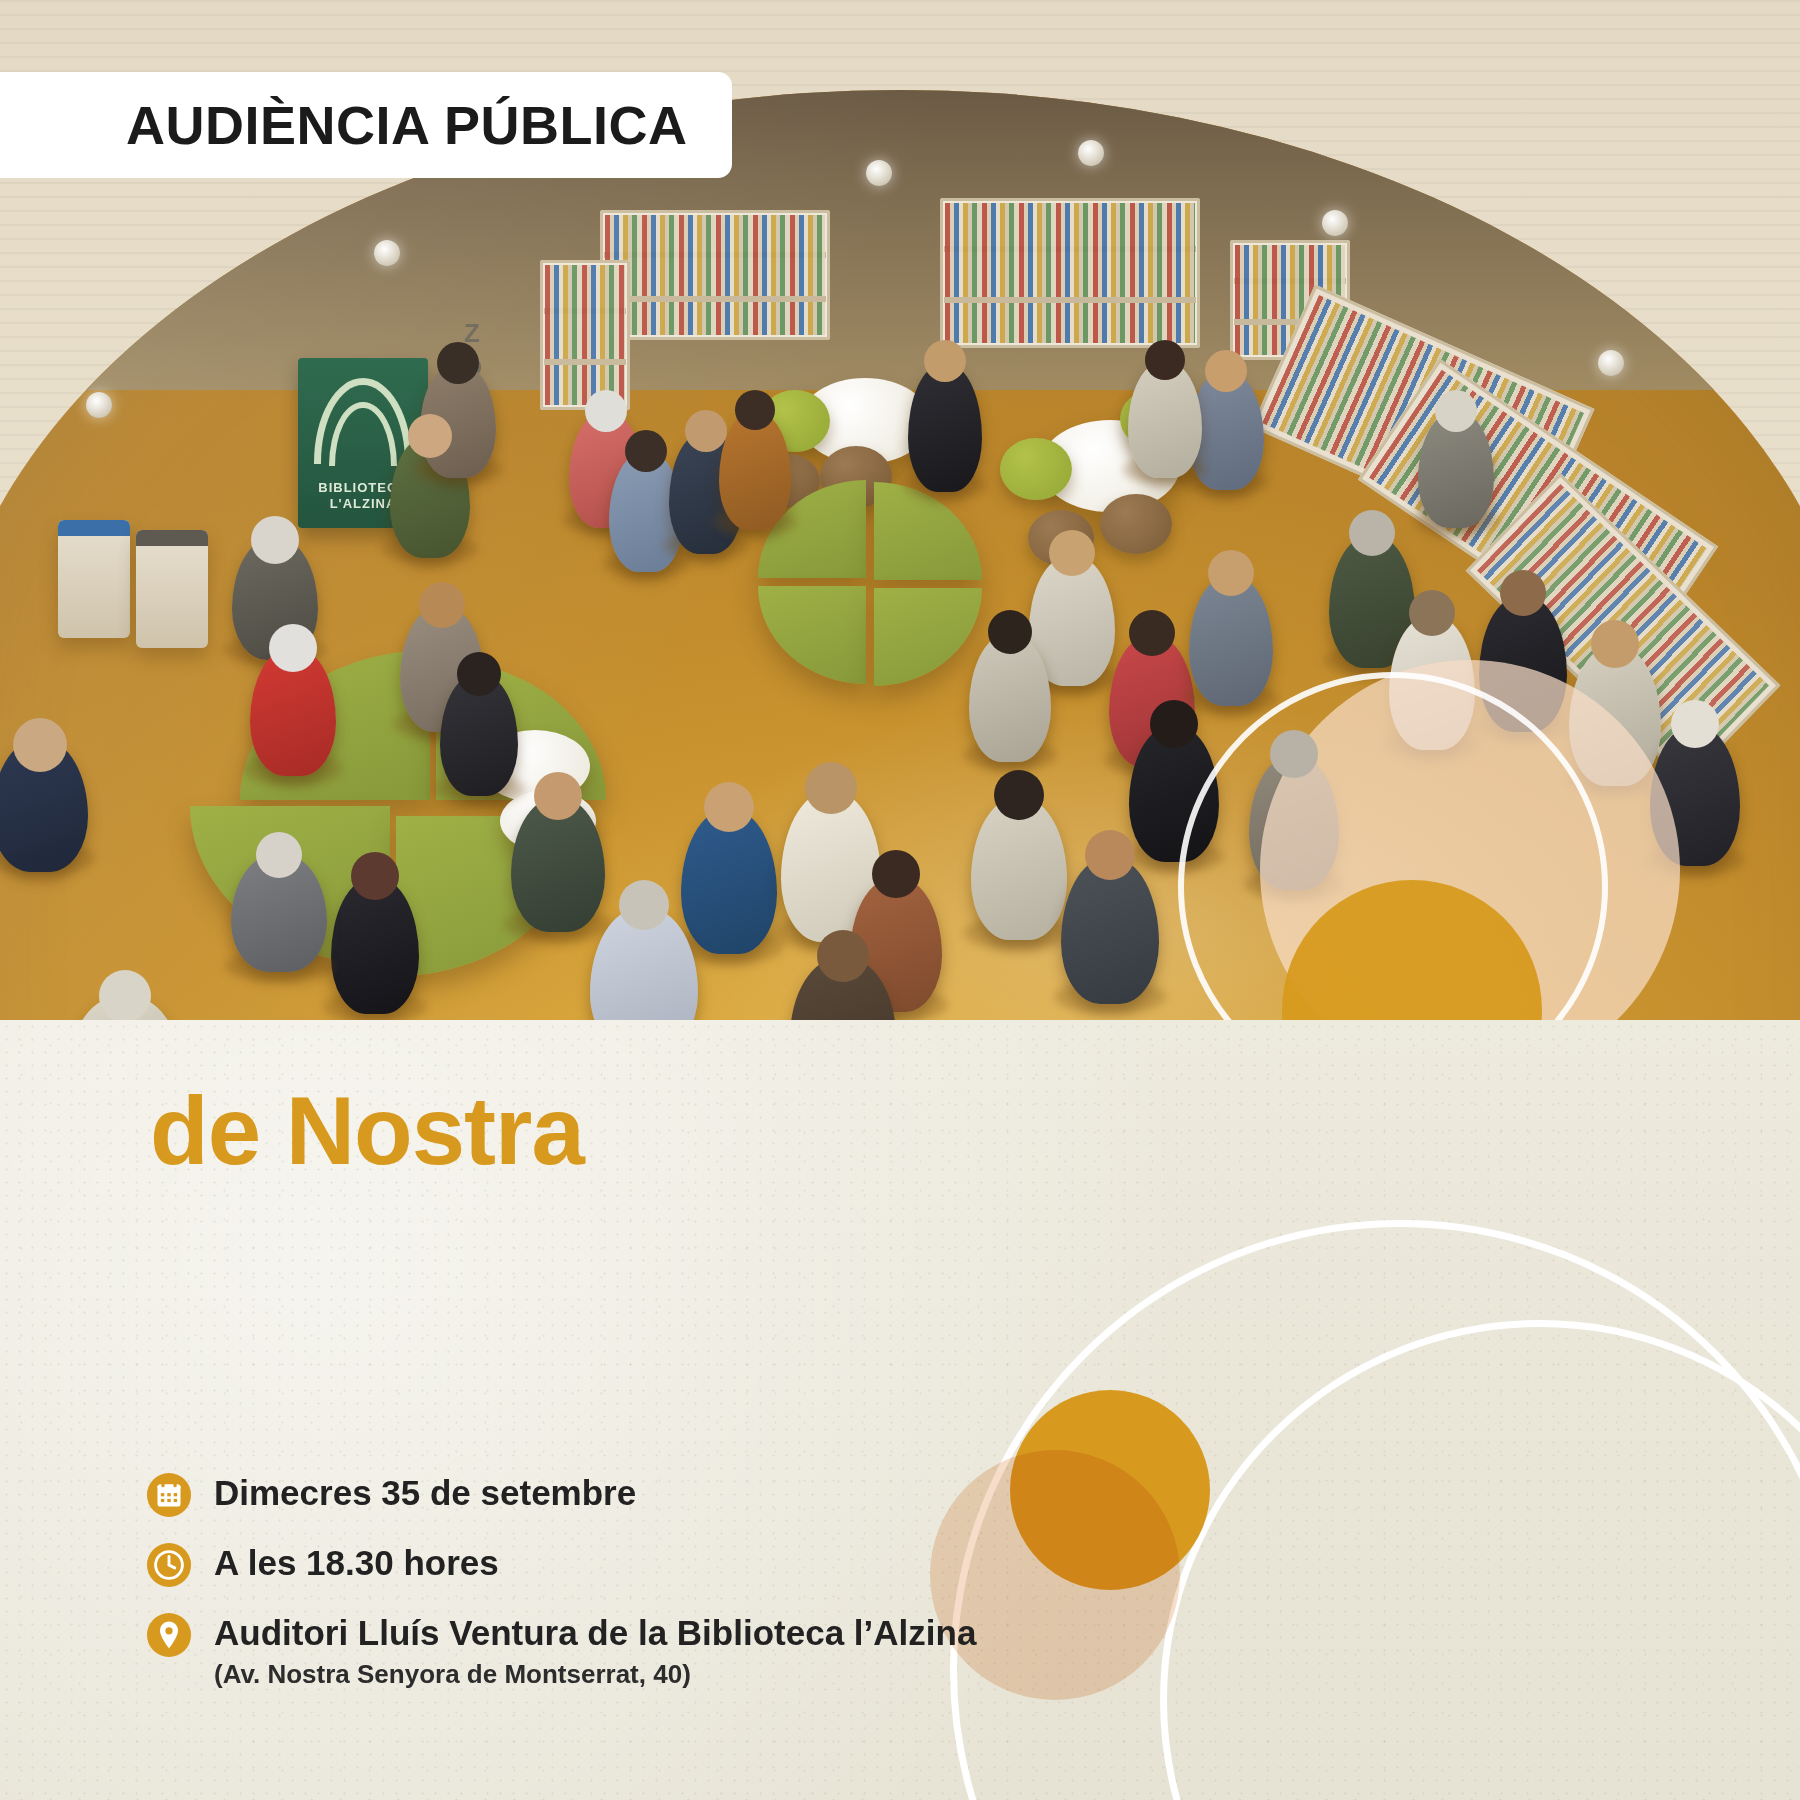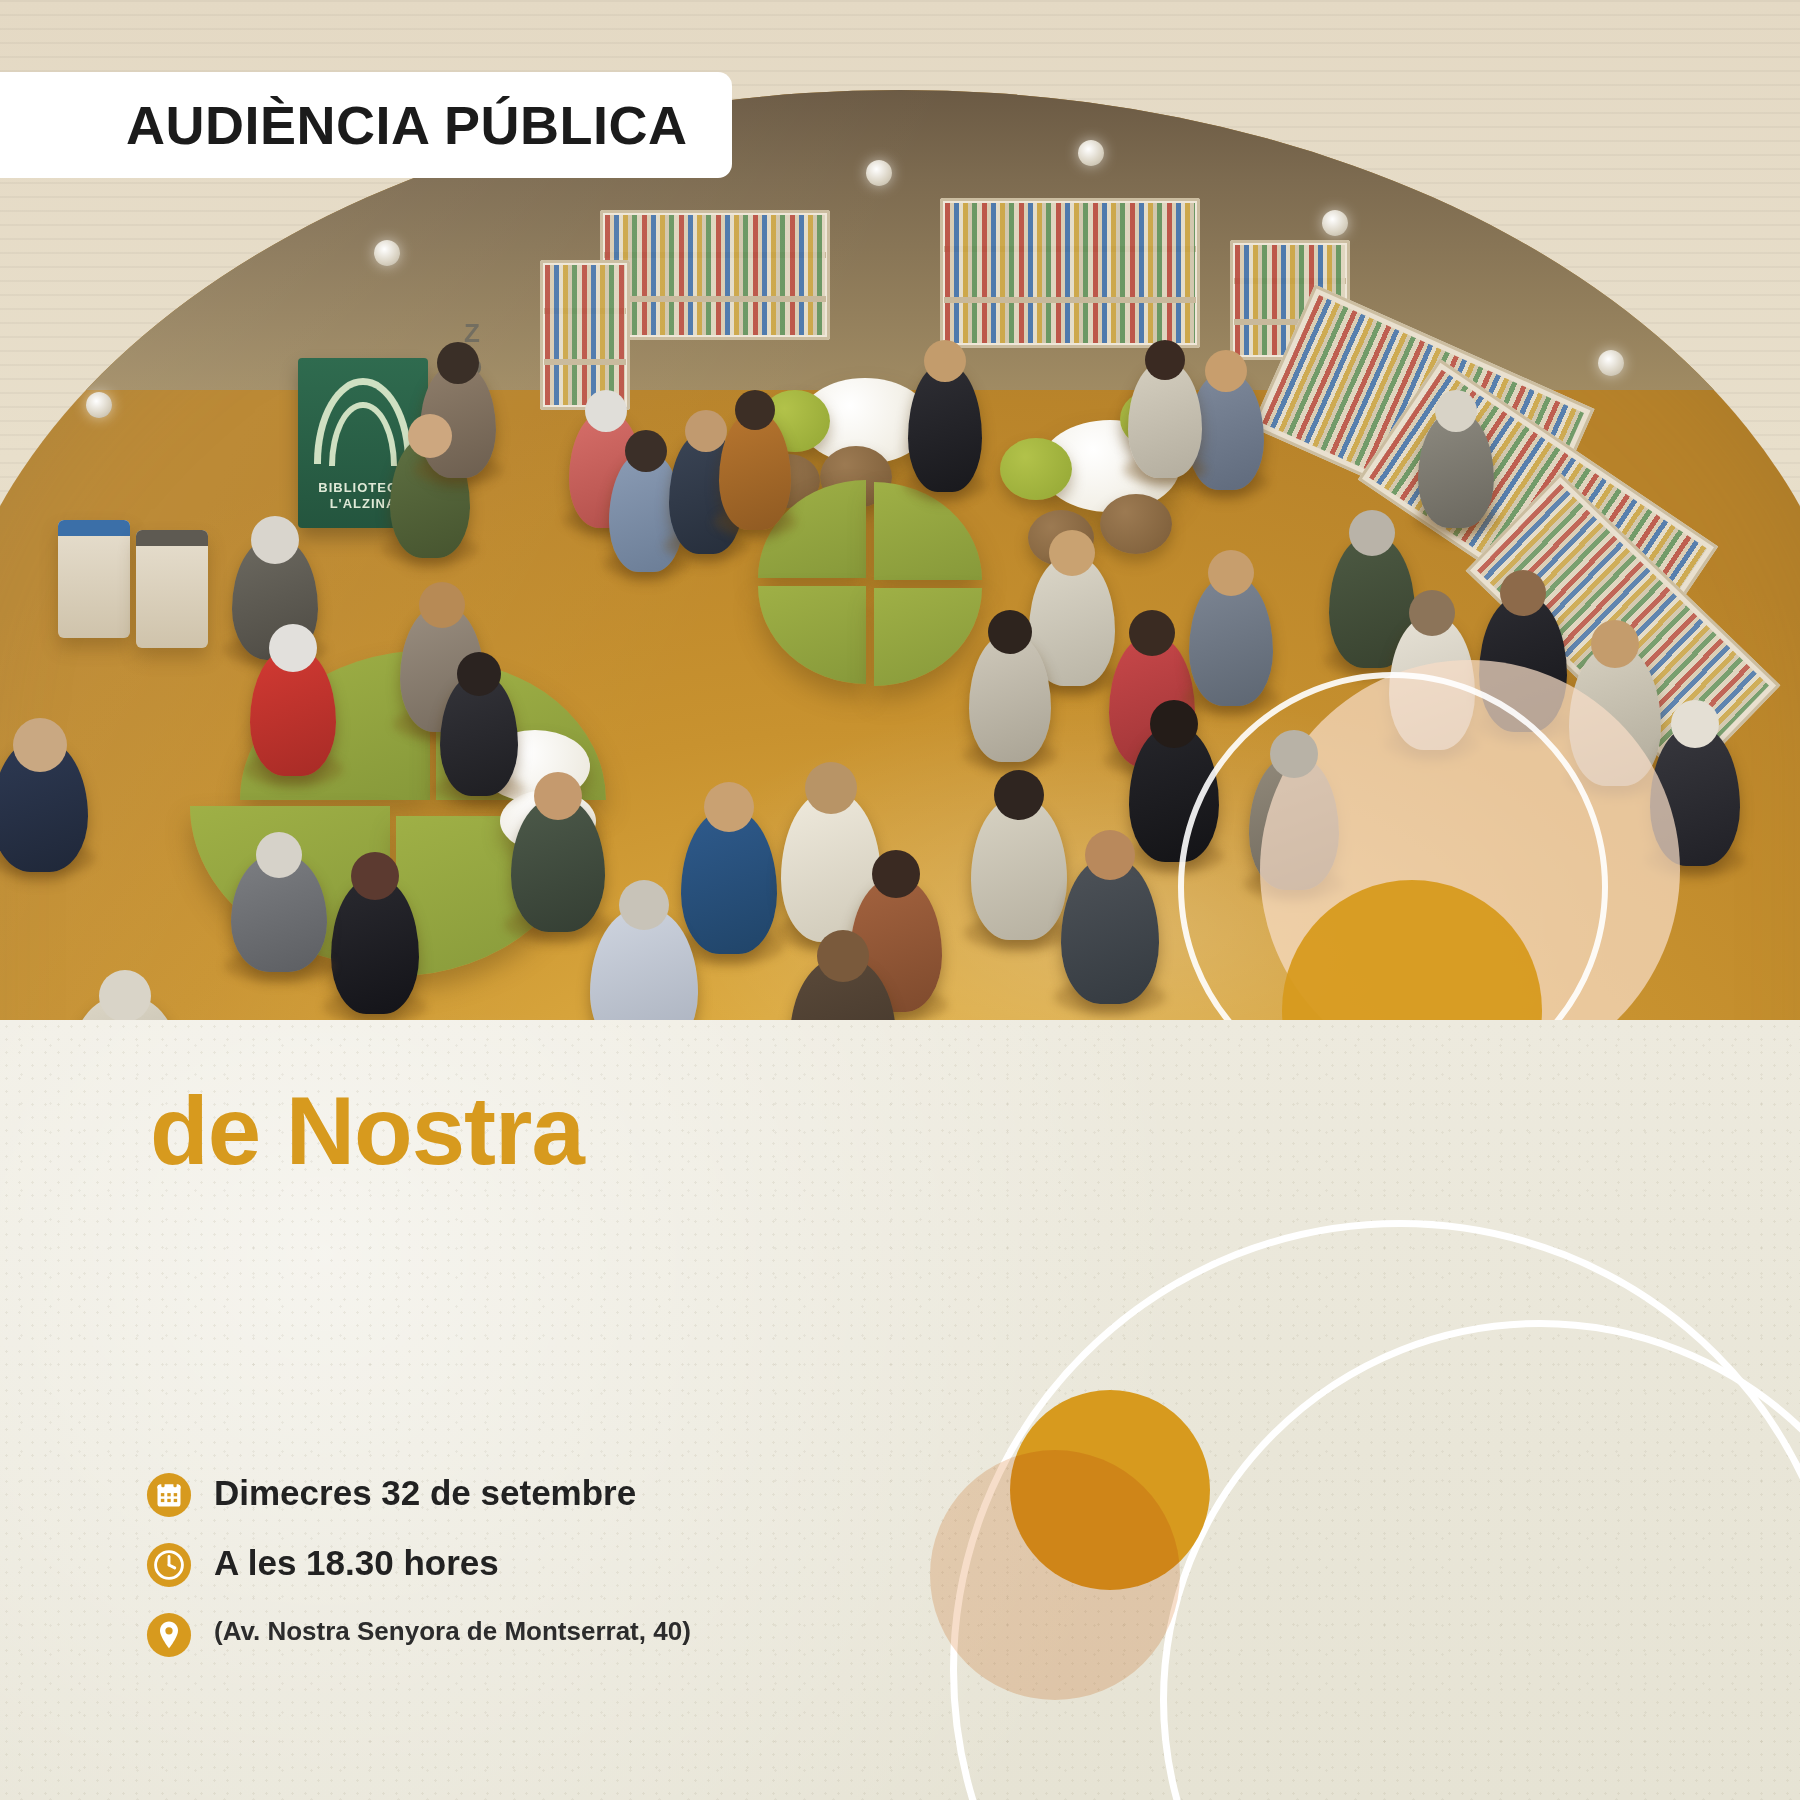--- a/index.html
+++ b/index.html
@@ -676,21 +676,21 @@
             <g fill="#d79a1e">
               <rect x="15.5" y="22" width="3.6" height="3.4"></rect>
               <rect x="22.2" y="22" width="3.6" height="3.4"></rect>
               <rect x="28.9" y="22" width="3.6" height="3.4"></rect>
               <rect x="15.5" y="28" width="3.6" height="3.4"></rect>
               <rect x="22.2" y="28" width="3.6" height="3.4"></rect>
               <rect x="28.9" y="28" width="3.6" height="3.4"></rect>
             </g>
           </svg>
         </div>
-        <div class="info-text">Dimecres 32 de setembre</div>
+        <div class="info-text">Dimecres 35 de setembre</div>
       </div>
 
       <div class="info-row">
         <div class="info-icon">
           <svg viewBox="0 0 48 48" width="46" height="46" aria-hidden="true">
             <circle cx="24" cy="24" r="23" fill="#d79a1e"></circle>
             <circle cx="24" cy="24" r="14" fill="none" stroke="#ffffff" stroke-width="3"></circle>
             <line x1="24" y1="24" x2="24" y2="15" stroke="#ffffff" stroke-width="3" stroke-linecap="round"></line>
             <line x1="24" y1="24" x2="30" y2="27" stroke="#ffffff" stroke-width="3" stroke-linecap="round"></line>
           </svg>
@@ -700,20 +700,21 @@
 
       <div class="info-row">
         <div class="info-icon">
           <svg viewBox="0 0 48 48" width="46" height="46" aria-hidden="true">
             <circle cx="24" cy="24" r="23" fill="#d79a1e"></circle>
             <path d="M24 10c-5.2 0-9.4 4.2-9.4 9.4 0 6.8 9.4 18.6 9.4 18.6s9.4-11.8 9.4-18.6c0-5.2-4.2-9.4-9.4-9.4z" fill="#ffffff"></path>
             <circle cx="24" cy="19.6" r="3.8" fill="#d79a1e"></circle>
           </svg>
         </div>
         <div>
+          <div class="info-text">Auditori Lluís Ventura de la Biblioteca l’Alzina</div>
           <span class="info-sub">(Av. Nostra Senyora de Montserrat, 40)</span>
         </div>
       </div>
 
     </div>
   </div>
 
 </div>
 
 </body></html>

